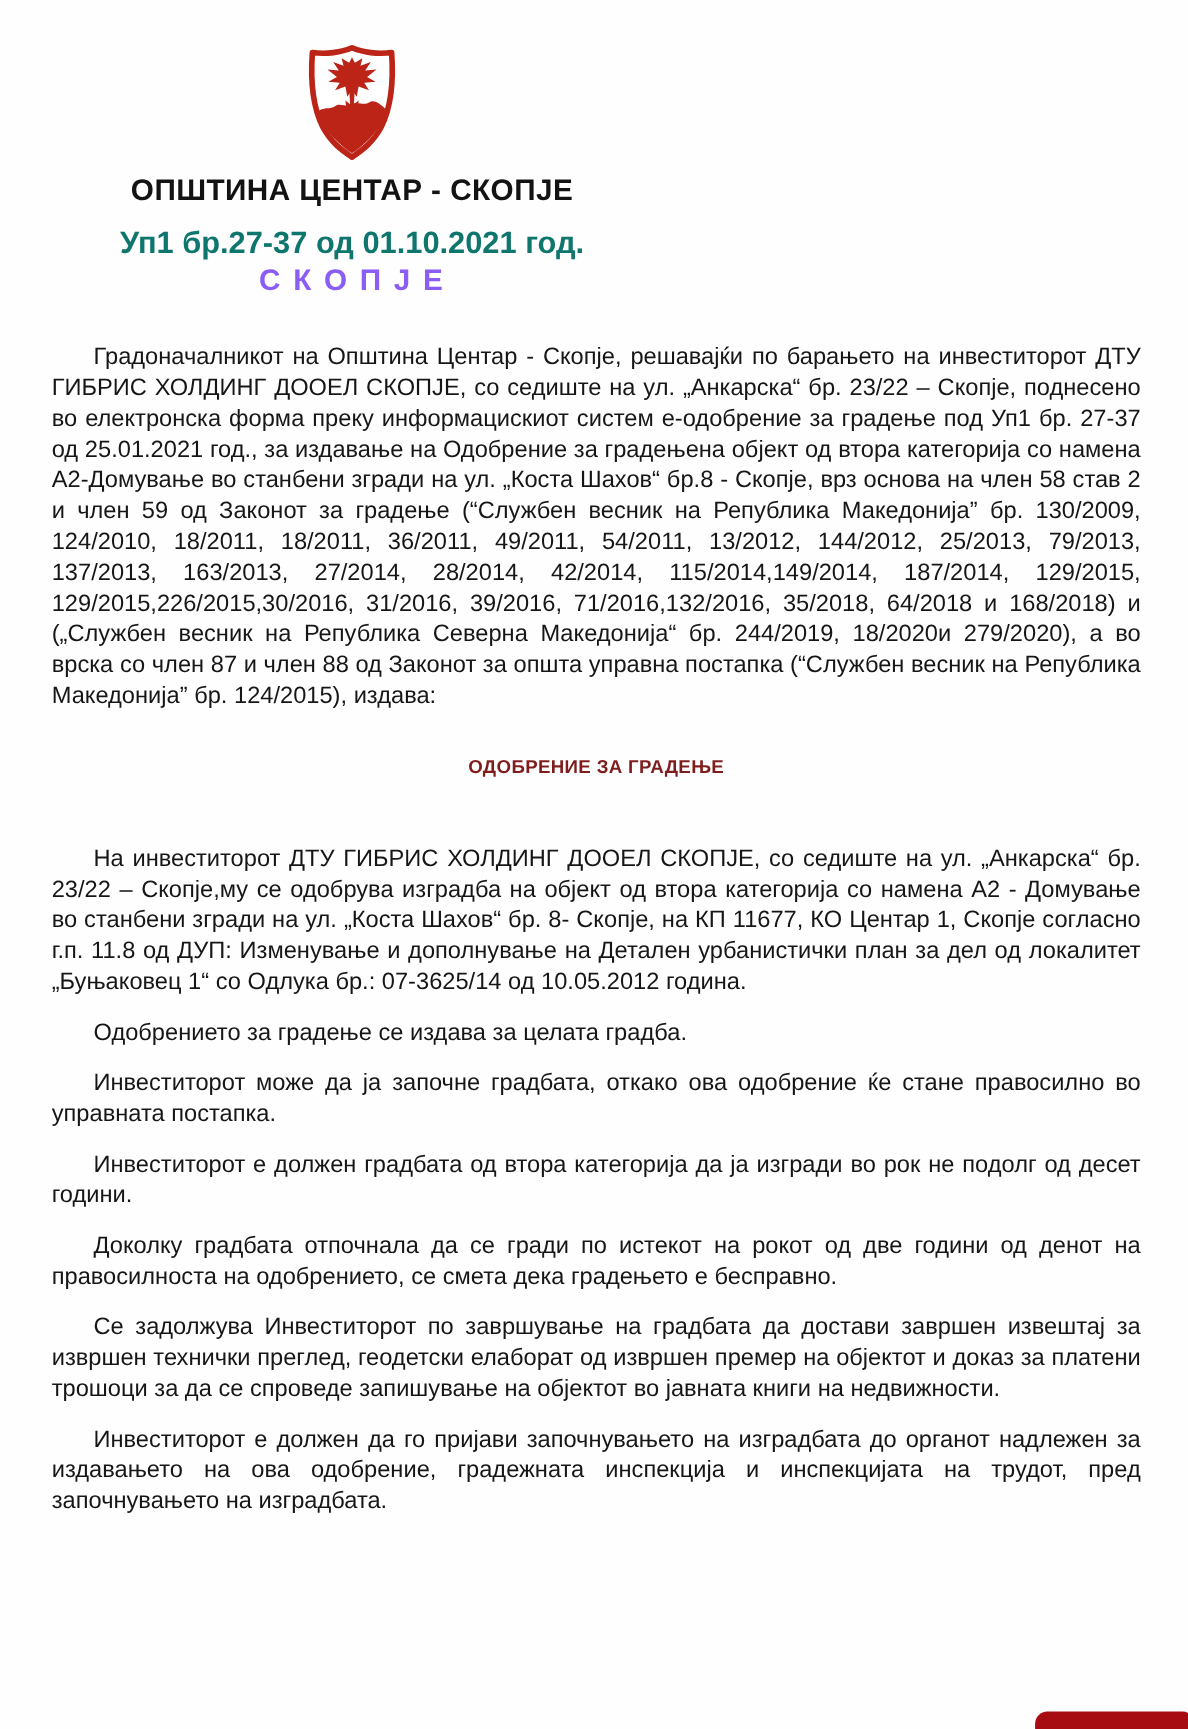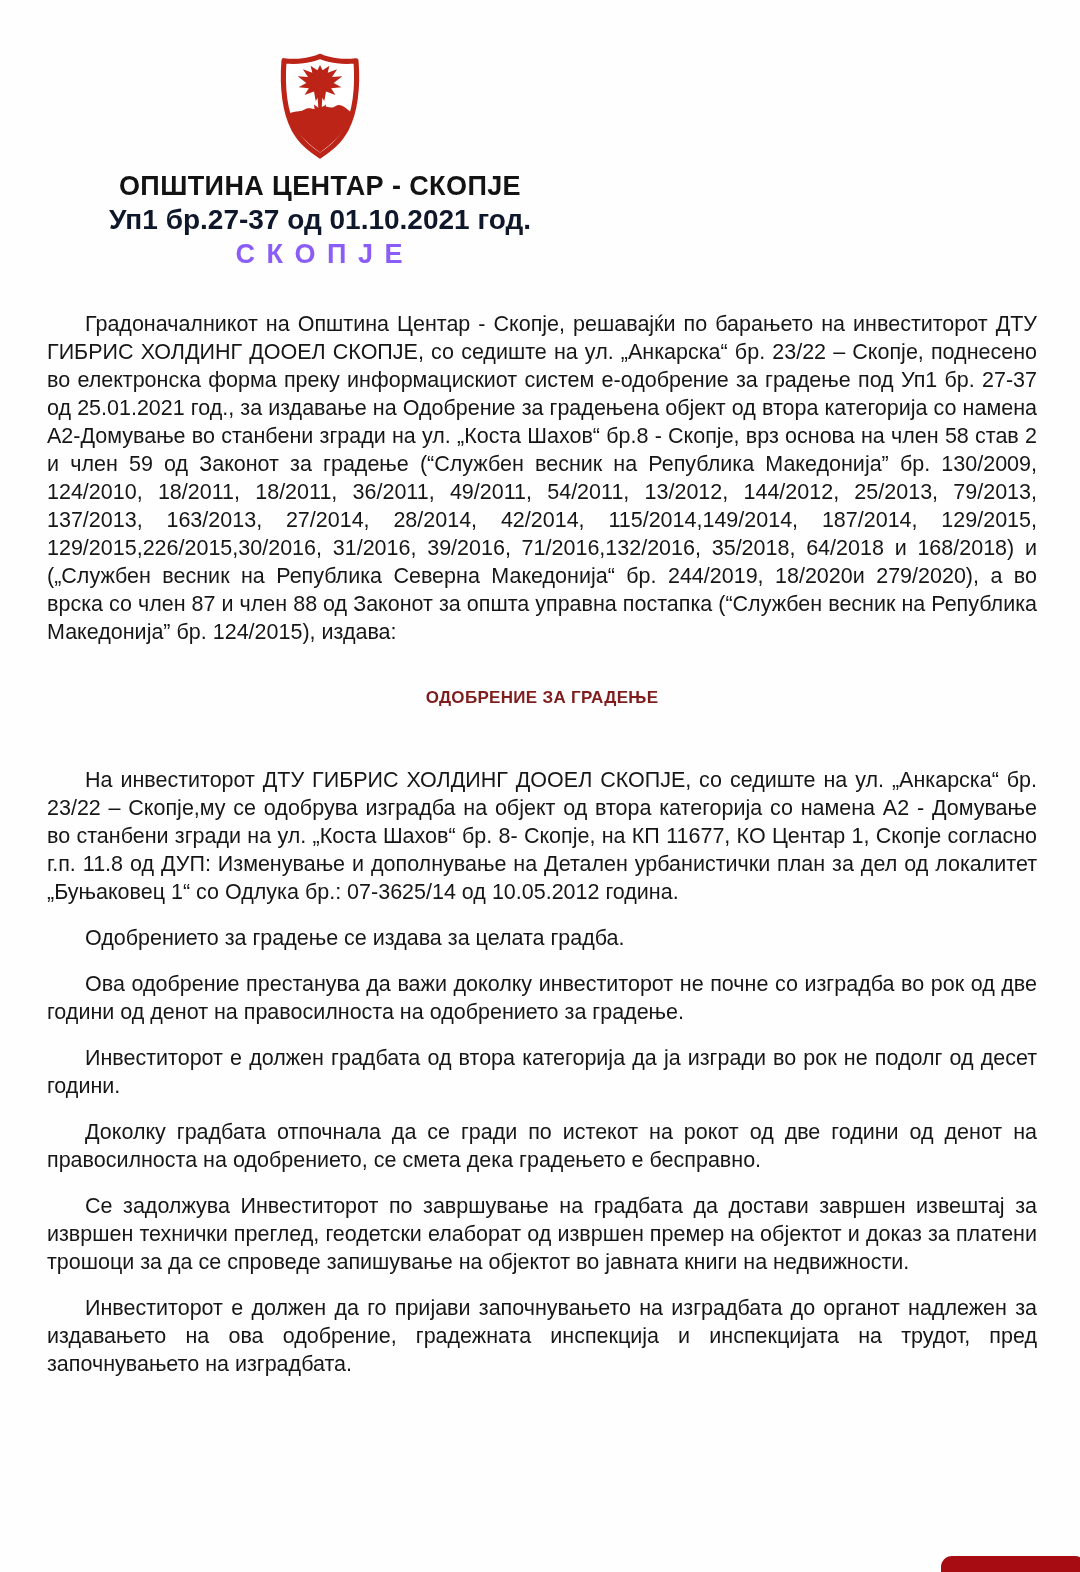--- a/index.html
+++ b/index.html
@@ -13,45 +13,45 @@
     width:1080px;
     height:1572px;
     background:#fefefe;
     overflow:hidden;
     font-family:"Liberation Sans","DejaVu Sans",sans-serif;
     color:var(--ink);
   }
   
   .header{
     position:absolute;
-    top:53px;
+    top:40px;
     left:0;
     width:640px;
     text-align:center;
   }
   .emblem{
     display:block;
     width:86px;
     height:108px;
     margin:0 auto;
   }
   .em-stroke{fill:#ffffff;stroke:var(--emblem-red);stroke-width:6;stroke-linejoin:round;}
   .em-fill{fill:var(--emblem-red);}
   .h-org{
     margin-top:10px;
     font-size:27px;
     font-weight:700;
     letter-spacing:0.4px;
     color:#131313;
   }
   .h-ref{
-    margin-top:2px;
+    margin-top:16px;
     font-size:28px;
     font-weight:700;
-    color:#0f172a;
+    color:#0f766e;
   }
   .h-city{
     margin-top:3px;
     font-size:27px;
     font-weight:700;
     letter-spacing:2px;
     color:#8b5cf6;
   }
   
   .body-text{
@@ -106,21 +106,21 @@
     <div class="h-org">ОПШТИНА ЦЕНТАР - СКОПЈЕ</div>
     <div class="h-ref">Уп1 бр.27-37 од 01.10.2021 год.</div>
     <div class="h-city">С К О П Ј Е</div>
   </div>
 
   <div class="body-text">
     <p>Градоначалникот на Општина Центар - Скопје, решавајќи по барањето на инвеститорот ДТУ ГИБРИС ХОЛДИНГ ДООЕЛ СКОПЈЕ, со седиште на ул. „Анкарска“ бр. 23/22 – Скопје, поднесено во електронска форма преку информацискиот систем е-одобрение за градење под Уп1 бр. 27-37 од 25.01.2021 год., за издавање на Одобрение за градењена објект од втора категорија со намена А2-Домување во станбени згради на ул. „Коста Шахов“ бр.8 - Скопје, врз основа на член 58 став 2 и член 59 од Законот за градење (“Службен весник на Република Македонија” бр. 130/2009, 124/2010, 18/2011, 18/2011, 36/2011, 49/2011, 54/2011, 13/2012, 144/2012, 25/2013, 79/2013, 137/2013, 163/2013, 27/2014, 28/2014, 42/2014, 115/2014,149/2014, 187/2014, 129/2015, 129/2015,226/2015,30/2016, 31/2016, 39/2016, 71/2016,132/2016, 35/2018, 64/2018 и 168/2018) и („Службен весник на Република Северна Македонија“ бр. 244/2019, 18/2020и 279/2020), а во врска со член 87 и член 88 од Законот за општа управна постапка (“Службен весник на Република Македонија” бр. 124/2015), издава:</p>
     <div class="doc-title">ОДОБРЕНИЕ ЗА ГРАДЕЊЕ</div>
     <p>На инвеститорот ДТУ ГИБРИС ХОЛДИНГ ДООЕЛ СКОПЈЕ, со седиште на ул. „Анкарска“ бр. 23/22 – Скопје,му се одобрува изградба на објект од втора категорија со намена А2 - Домување во станбени згради на ул. „Коста Шахов“ бр. 8- Скопје, на КП 11677, КО Центар 1, Скопје согласно г.п. 11.8 од ДУП: Изменување и дополнување на Детален урбанистички план за дел од локалитет „Буњаковец 1“ со Одлука бр.: 07-3625/14 од 10.05.2012 година.</p>
     <p>Одобрението за градење се издава за целата градба.</p>
-    <p>Ова одобрение престанува да важи доколку инвеститорот не почне со изградба во рок од две години од денот на правосилноста на одобрението за градење.</p>
+    <p>Инвеститорот може да ја започне градбата, откако ова одобрение ќе стане правосилно во управната постапка.</p>
     <p>Инвеститорот е должен градбата од втора категорија да ја изгради во рок не подолг од десет години.</p>
     <p>Доколку градбата отпочнала да се гради по истекот на рокот од две години од денот на правосилноста на одобрението, се смета дека градењето е бесправно.</p>
     <p>Се задолжува Инвеститорот по завршување на градбата да достави завршен извештај за извршен технички преглед, геодетски елаборат од извршен премер на објектот и доказ за платени трошоци за да се спроведе запишување на објектот во јавната книги на недвижности.</p>
     <p>Инвеститорот е должен да го пријави започнувањето на изградбата до органот надлежен за издавањето на ова одобрение, градежната инспекција и инспекцијата на трудот, пред започнувањето на изградбата.</p>
   </div>
 
   <div class="corner-btn"></div>
 
 </div>
 

